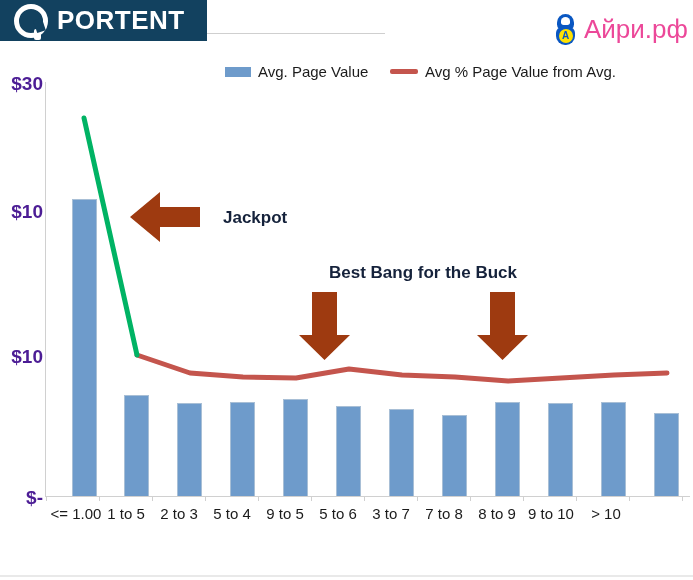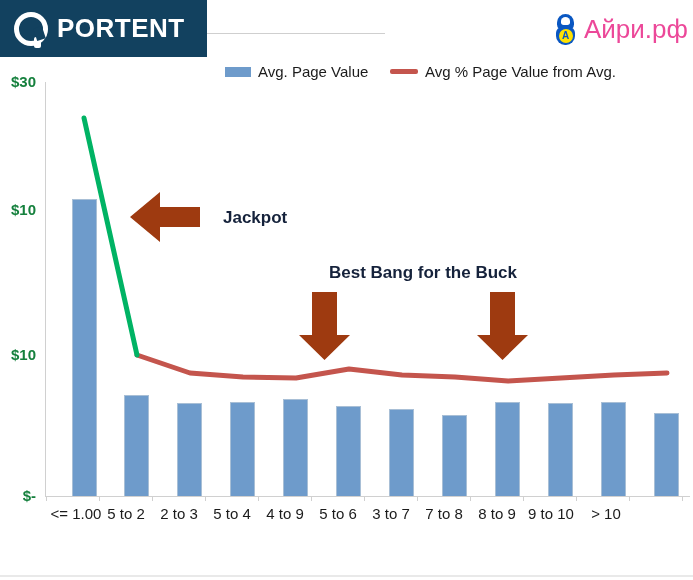--- a/index.html
+++ b/index.html
@@ -8,21 +8,21 @@
     width:693px; height:580px;
     background:#ffffff;
     font-family:"Liberation Sans", sans-serif;
     position:relative;
     overflow:hidden;
   }
   #stage { position:absolute; left:0; top:0; width:693px; height:580px; }
 
   
   .logo-block {
-    position:absolute; left:0; top:0; width:207px; height:57px;
+    position:absolute; left:0; top:0; width:207px; height:41px;
     background:#12415f;
     display:flex; align-items:center; padding-left:14px;
   }
   .logo-mark {
     width:34px; height:34px; border-radius:50%;
     border:5px solid #ffffff;
     position:relative; flex:0 0 auto;
   }
   .logo-mark::after{
     content:""; position:absolute;
@@ -68,22 +68,22 @@
     position:absolute; left:2.5px; top:15px; width:14px; height:14px;
     background:#ffe200; border-radius:50%;
     color:#0a57c2; font-size:10px; font-weight:bold;
     line-height:14px; text-align:center;
   }
   .wm-text { font-size:26px; color:#ec4899; }
 
   
   .chart-area { position:absolute; left:0; top:62px; width:693px; height:518px; }
   .y-label {
-    position:absolute; left:0; width:36px; text-align:right;
-    font-size:15px; font-weight:bold; color:#15803d;
+    position:absolute; left:7px; width:36px; text-align:right;
+    font-size:19px; font-weight:bold; color:#4c1d95;
   }
   .axis-y-line {
     position:absolute; left:45px; top:82px; width:1px; height:415px;
     background:#d0d0d0;
   }
   .axis-x-line {
     position:absolute; left:45px; top:496px; width:645px; height:1px;
     background:#d0d0d0;
   }
   .plot {
@@ -206,24 +206,24 @@
     <div class="tickmark" style="top:434px;left:311px;"></div>
     <div class="tickmark" style="top:434px;left:364px;"></div>
     <div class="tickmark" style="top:434px;left:417px;"></div>
     <div class="tickmark" style="top:434px;left:470px;"></div>
     <div class="tickmark" style="top:434px;left:523px;"></div>
     <div class="tickmark" style="top:434px;left:576px;"></div>
     <div class="tickmark" style="top:434px;left:629px;"></div>
     <div class="tickmark" style="top:434px;left:682px;"></div>
 
     <div class="xcat" style="top:443px;left:36px;width:80px;">&lt;= 1.00</div>
-    <div class="xcat" style="top:443px;left:98px;width:56px;">5 to 2</div>
+    <div class="xcat" style="top:443px;left:98px;width:56px;">1 to 5</div>
     <div class="xcat" style="top:443px;left:151px;width:56px;">2 to 3</div>
     <div class="xcat" style="top:443px;left:204px;width:56px;">5 to 4</div>
-    <div class="xcat" style="top:443px;left:257px;width:56px;">4 to 9</div>
+    <div class="xcat" style="top:443px;left:257px;width:56px;">9 to 5</div>
     <div class="xcat" style="top:443px;left:310px;width:56px;">5 to 6</div>
     <div class="xcat" style="top:443px;left:363px;width:56px;">3 to 7</div>
     <div class="xcat" style="top:443px;left:416px;width:56px;">7 to 8</div>
     <div class="xcat" style="top:443px;left:469px;width:56px;">8 to 9</div>
     <div class="xcat" style="top:443px;left:518px;width:66px;">9 to 10</div>
     <div class="xcat" style="top:443px;left:578px;width:56px;">&gt; 10</div>
 
   </div>
 
   <div class="bottom-rule"></div>

